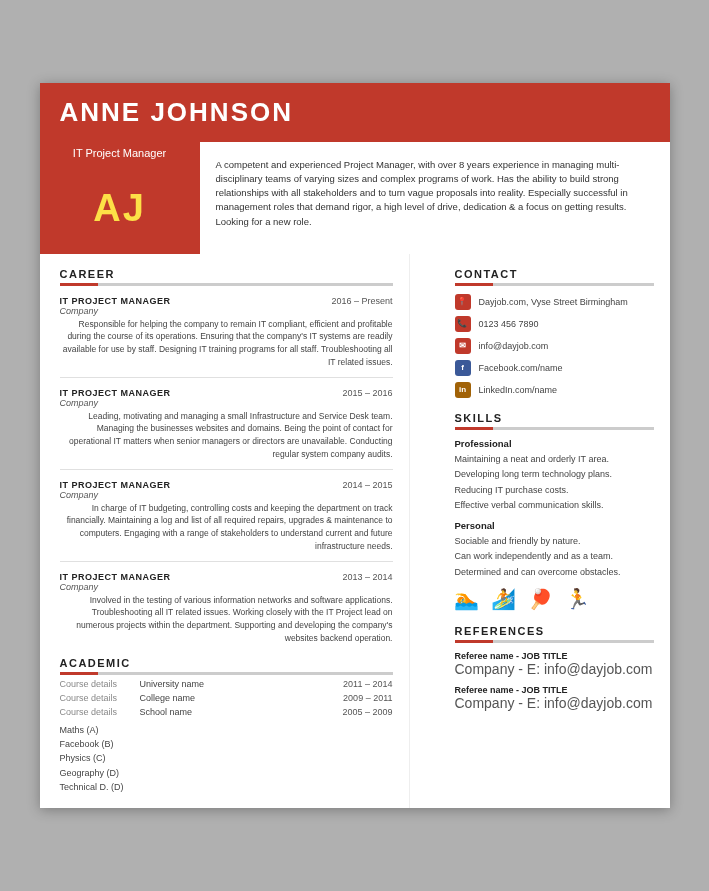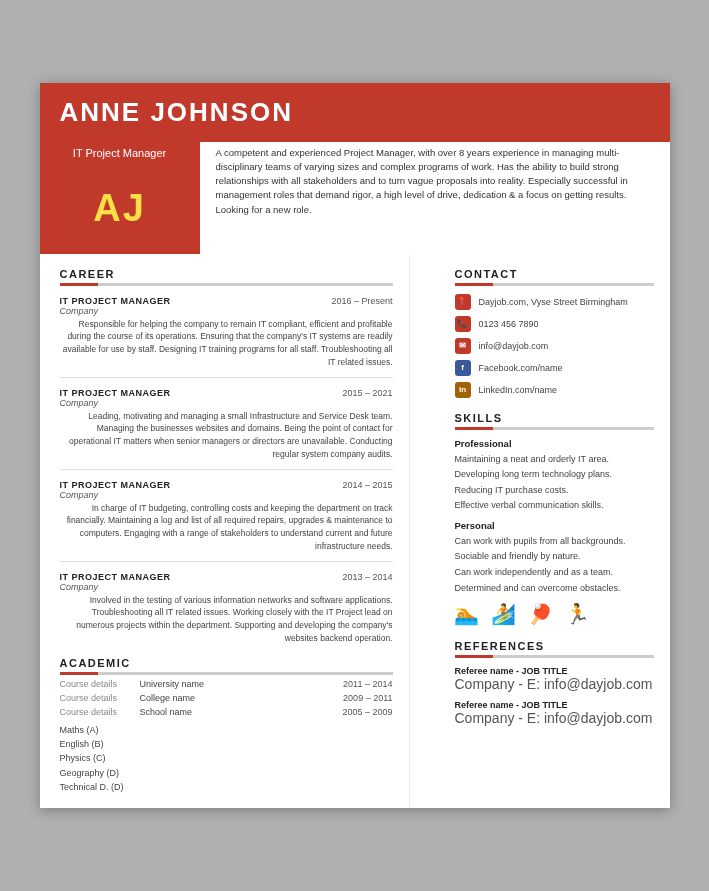--- a/index.html
+++ b/index.html
@@ -55,21 +55,21 @@
       justify-content: center;
     }
     .avatar-initials {
       color: #fde047;
       font-size: 38px;
       font-weight: bold;
       letter-spacing: 2px;
     }
     .right-col {
       flex: 1;
-      padding: 4px 16px;
+      padding: 16px 16px;
       background: #fff;
     }
     .summary-text {
       font-size: 9.5px;
       color: #333;
       line-height: 1.5;
     }
     
     .body-section {
       display: flex;
@@ -257,21 +257,21 @@
       <span class="career-title">IT PROJECT MANAGER</span>
       <span class="career-dates">2016 – Present</span>
     </div>
     <div class="career-company">Company</div>
     <div class="career-desc">Responsible for helping the company to remain IT compliant, efficient and profitable during the course of its operations. Ensuring that the company's IT systems are readily available for use by staff. Designing IT training programs for all staff. Troubleshooting all IT related issues.</div>
   </div>
           <hr class="divider">
           <div class="career-entry">
     <div class="career-header-row">
       <span class="career-title">IT PROJECT MANAGER</span>
-      <span class="career-dates">2015 – 2021</span>
+      <span class="career-dates">2015 – 2016</span>
     </div>
     <div class="career-company">Company</div>
     <div class="career-desc">Leading, motivating and managing a small Infrastructure and Service Desk team. Managing the businesses websites and domains. Being the point of contact for operational IT matters when senior managers or directors are unavailable. Conducting regular system company audits.</div>
   </div>
           <hr class="divider">
           <div class="career-entry">
     <div class="career-header-row">
       <span class="career-title">IT PROJECT MANAGER</span>
       <span class="career-dates">2014 – 2015</span>
     </div>
@@ -302,21 +302,21 @@
     <span class="academic-year">2009 – 2011</span>
   </div>
           <div class="academic-row">
     <span class="academic-label">Course details</span>
     <span class="academic-place">School name</span>
     <span class="academic-year">2005 – 2009</span>
   </div>
         </div>
       <div id="qualifications" class="qualifications">
           <div>Maths (A)</div>
-          <div>English (B)</div>
+          <div>Facebook (B)</div>
           <div>Physics (C)</div>
           <div>Geography (D)</div>
           <div>Technical D. (D)</div>
         </div>
     </div>
 
     <div class="main-right">
 
       <div class="section-heading">CONTACT</div>
       <div id="contact-items" style="margin-top:8px;">
@@ -345,21 +345,20 @@
       <div class="section-heading" style="margin-top:14px;">SKILLS</div>
       <div class="skills-subheading">Professional</div>
       <div id="skills-professional">
           <div class="skill-item">Maintaining a neat and orderly IT area.</div>
           <div class="skill-item">Developing long term technology plans.</div>
           <div class="skill-item">Reducing IT purchase costs.</div>
           <div class="skill-item">Effective verbal communication skills.</div>
         </div>
       <div class="skills-subheading">Personal</div>
       <div id="skills-personal">
-          <div class="skill-item">Can work with pupils from all backgrounds.</div>
           <div class="skill-item">Sociable and friendly by nature.</div>
           <div class="skill-item">Can work independently and as a team.</div>
           <div class="skill-item">Determined and can overcome obstacles.</div>
         </div>
 
       <div id="hobbies-icons" class="hobbies-row">
           <span class="hobby-icon">🏊</span>
           <span class="hobby-icon">🏄</span>
           <span class="hobby-icon">🏓</span>
           <span class="hobby-icon">🏃</span>

